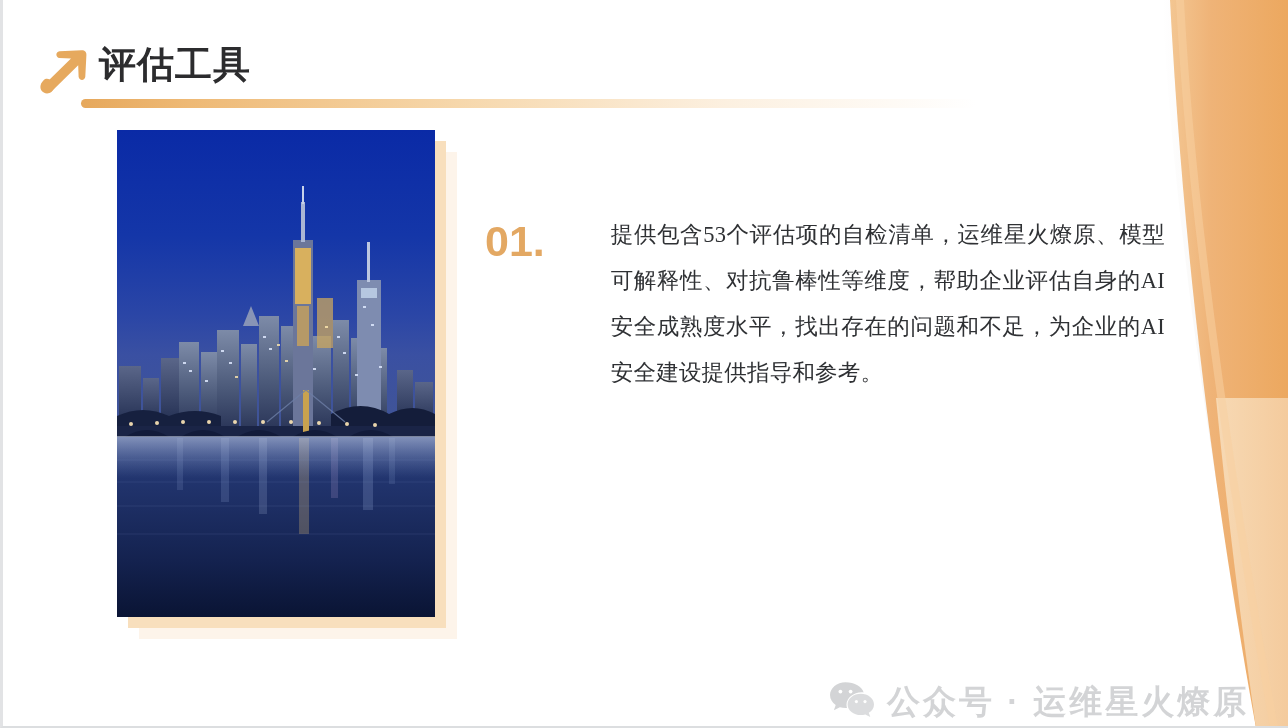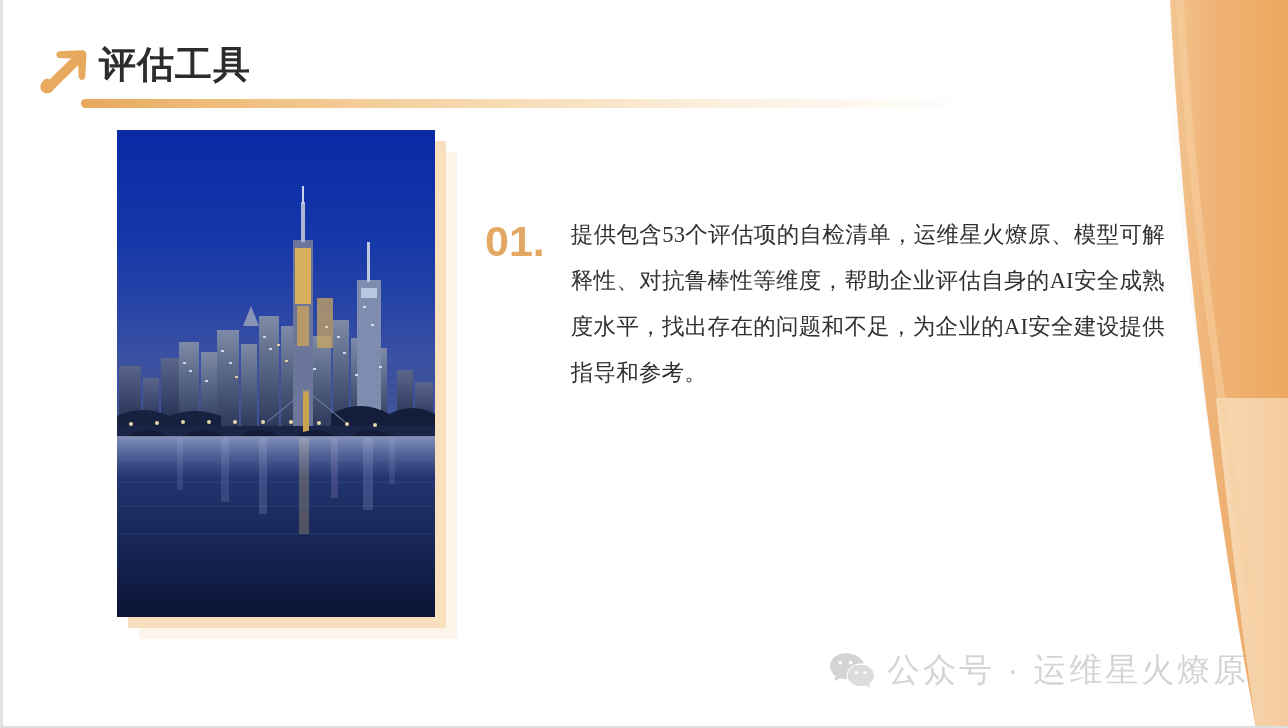--- a/index.html
+++ b/index.html
@@ -69,21 +69,21 @@
     position:absolute; left:0; top:0;
     width:318px; height:487px;
     overflow:hidden;
     background:#0b1f6b;
   }
   .photo svg { display:block; width:318px; height:487px; }
 
   
   .content { position:absolute; left:482px; top:212px; width:680px; }
 
-  .item-row { display:flex; align-items:flex-start; }
+  .item-row { display:flex; align-items:flex-start;gap:40px; }
 
   .item-number {
     font-size:43px;
     font-weight:bold;
     color:#e3a863;
     line-height:1;
     margin-top:8px;
     margin-right:26px;
     white-space:nowrap;
     font-family:"Liberation Sans", "DejaVu Sans", sans-serif;
@@ -95,23 +95,24 @@
     font-size:22.5px;
     line-height:2.05;
     color:#2f3134;
     text-align:justify;
     letter-spacing:0.2px;
     max-width:600px;
   }
 
   
   .watermark {
-    position:absolute; left:826px; top:648px;
-    display:flex; align-items:center;
+    position:absolute; left:826px; top:680px;
+    display:flex; 
     opacity:0.62;
+    font-weight:bold;
   }
   .wechat-icon { width:46px; height:40px; margin-right:12px; }
   .wechat-icon svg { display:block; width:46px; height:40px; }
   .watermark-text {
     font-size:33px;
     color:#b9bbbd;
     letter-spacing:3px;
     white-space:nowrap;
     font-family:"Liberation Sans", "DejaVu Sans", sans-serif;
   }

